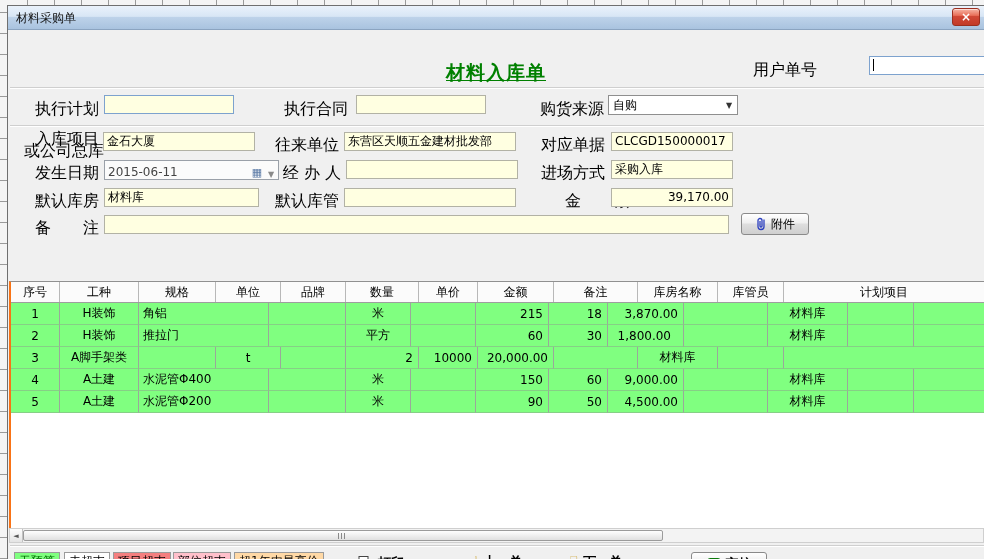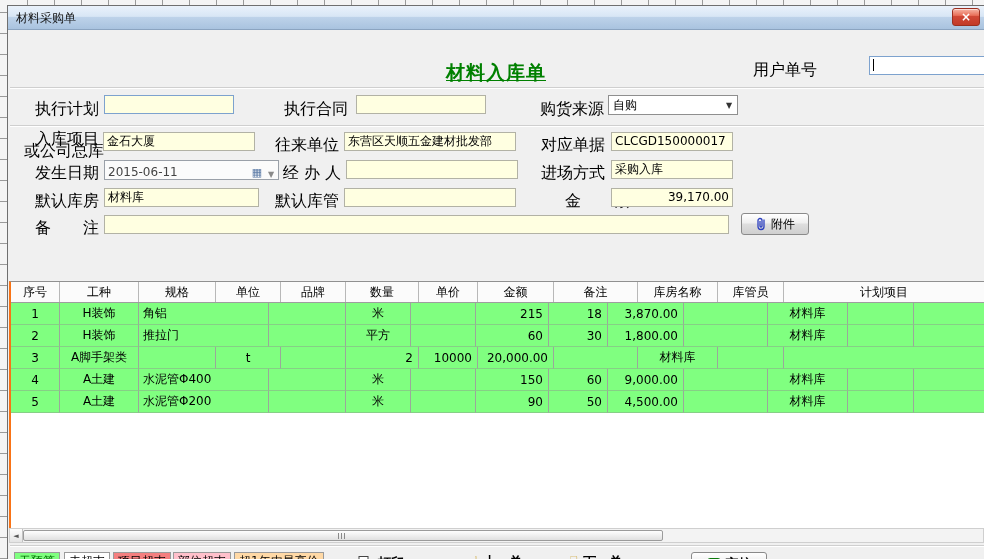--- a/index.html
+++ b/index.html
@@ -204,21 +204,21 @@
             </div>
             <div class="t-row" style="background: rgb(128, 255, 128);">
               <div class="t-cell" style="width: 49px; justify-content: center;">2</div>
               <div class="t-cell" style="width: 79px; justify-content: center;">H装饰</div>
               <div class="t-cell" style="width: 130px; justify-content: flex-start; padding-left: 4px;">推拉门</div>
               <div class="t-cell" style="width: 77px; justify-content: flex-start; padding-left: 4px;"></div>
               <div class="t-cell" style="width: 65px; justify-content: center;">平方</div>
               <div class="t-cell" style="width: 65px; justify-content: center;"></div>
               <div class="t-cell" style="width: 73px; justify-content: flex-end; padding-right: 5px;">60</div>
               <div class="t-cell" style="width: 59px; justify-content: flex-end; padding-right: 5px;">30</div>
-              <div class="t-cell" style="width: 76px; justify-content: flex-end; padding-right: 5px;">1,800.00</div>
+              <div class="t-cell" style="width: 76px; justify-content: flex-end; padding-right: 12px;">1,800.00</div>
               <div class="t-cell" style="width: 84px; justify-content: flex-start; padding-left: 4px;"></div>
               <div class="t-cell" style="width: 80px; justify-content: center;">材料库</div>
               <div class="t-cell" style="width: 66px; justify-content: center;"></div>
               <div class="t-cell" style="flex: 1 0 70px; justify-content: flex-start; padding-left: 4px;"></div>
             </div>
             <div class="t-row" style="background: rgb(128, 255, 128);">
               <div class="t-cell" style="width: 49px; justify-content: center;">3</div>
               <div class="t-cell" style="width: 79px; justify-content: center;">A脚手架类</div>
               <div class="t-cell" style="width: 77px; justify-content: flex-start; padding-left: 4px;"></div>
               <div class="t-cell" style="width: 65px; justify-content: center;">t</div>

